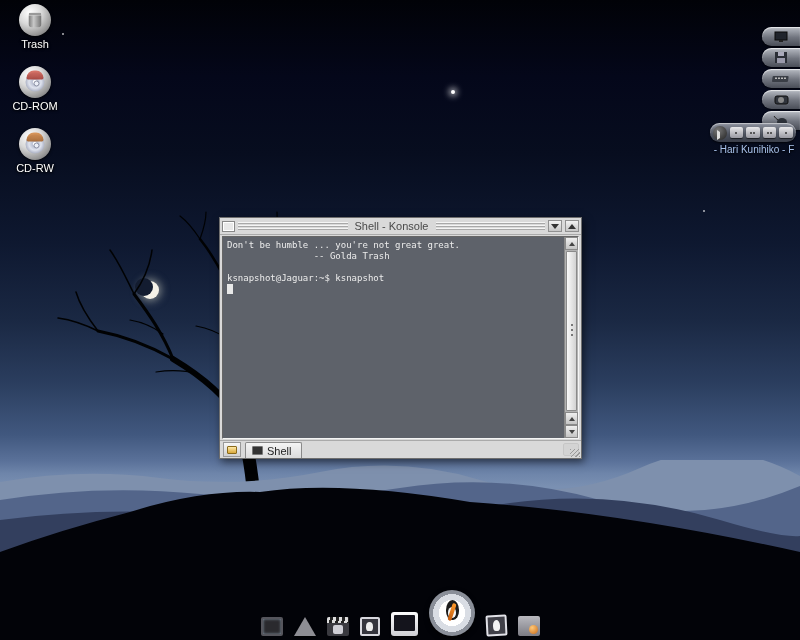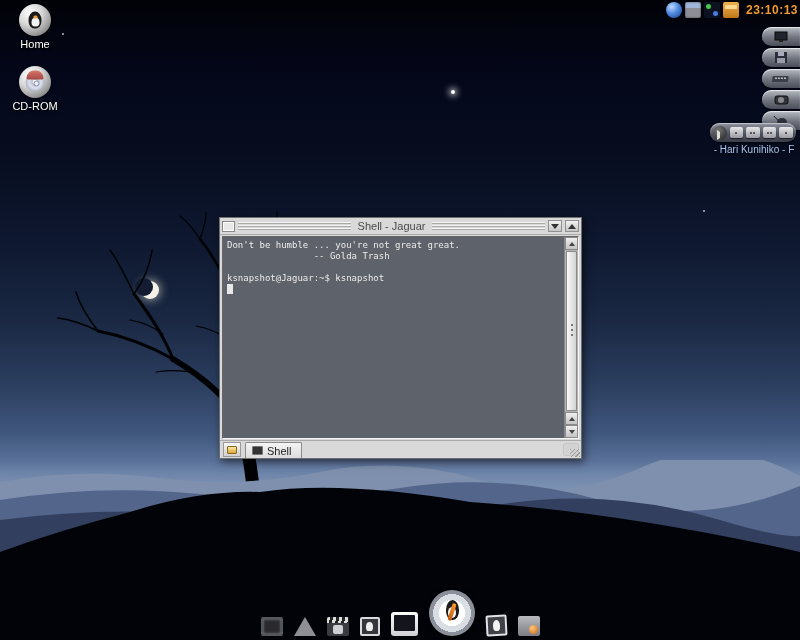--- a/index.html
+++ b/index.html
@@ -225,39 +225,38 @@
   <svg class="hills" viewBox="0 0 800 180" preserveAspectRatio="none">
     <path d="M0,22 Q80,8 160,18 T320,12 T480,20 T640,8 T800,16 V180 H0 Z" fill="#7e90ad"></path>
     <path d="M0,40 Q100,24 200,34 T400,28 T600,40 T800,26 V180 H0 Z" fill="#53658a"></path>
     <path d="M0,60 Q120,44 240,58 T480,48 T720,60 T800,52 V180 H0 Z" fill="#333f5e"></path>
     <path d="M0,180 V92 Q60,70 130,52 Q200,30 260,32 Q340,20 470,42 Q620,52 800,92 V180 Z" fill="#020308"></path>
   </svg>
 
   <div class="dicons">
     <div class="dicon">
       <div class="orb">
-          <div class="glyph g-tux"></div>
-        </div>
-      <div class="lbl">Home</div>
+          <div class="glyph g-trash"></div>
+        </div>
+      <div class="lbl">Trash</div>
     </div>
     <div class="dicon">
       <div class="orb">
           <div class="glyph g-cd red"></div>
         </div>
       <div class="lbl">CD-ROM</div>
     </div>
-  </div>
-
-  <div class="tray">
-    <div class="tray-ic ic-globe"></div>
-    <div class="tray-ic ic-pkg"></div>
-    <div class="tray-ic ic-net"></div>
-    <div class="tray-ic ic-clip"></div>
-    <div class="clock" style="color:#ef9b30;">23:10:13</div>
-  </div>
+    <div class="dicon">
+      <div class="orb">
+          <div class="glyph g-cd gold"></div>
+        </div>
+      <div class="lbl">CD-RW</div>
+    </div>
+  </div>
+
 
   <div class="sidepanel">
     <div class="sbtn">
       <svg width="16" height="12">
           <rect x="2" y="1" width="12" height="8" fill="#20242c" stroke="#0a0a0a"></rect>
           <rect x="6" y="9" width="4" height="2" fill="#222"></rect>
         </svg>
     </div>
     <div class="sbtn">
       <svg width="14" height="13">
@@ -309,21 +308,21 @@
           <i></i>
         </div>
     </div>
     <div class="media-text">- Hari Kunihiko - F</div>
   </div>
 
   <div class="kwin">
     <div class="tbar">
       <div class="menu-btn"></div>
       <div class="ridge"></div>
-      <div class="title">Shell - Jaguar</div>
+      <div class="title">Shell - Konsole</div>
       <div class="ridge"></div>
       <div class="wbtn">
           <div class="tri-dn"></div>
         </div>
       <div class="wbtn">
           <div class="tri-up"></div>
         </div>
     </div>
     <div class="kbody">
       <div class="term"><span>Don't be humble ... you're not great great.</span>

